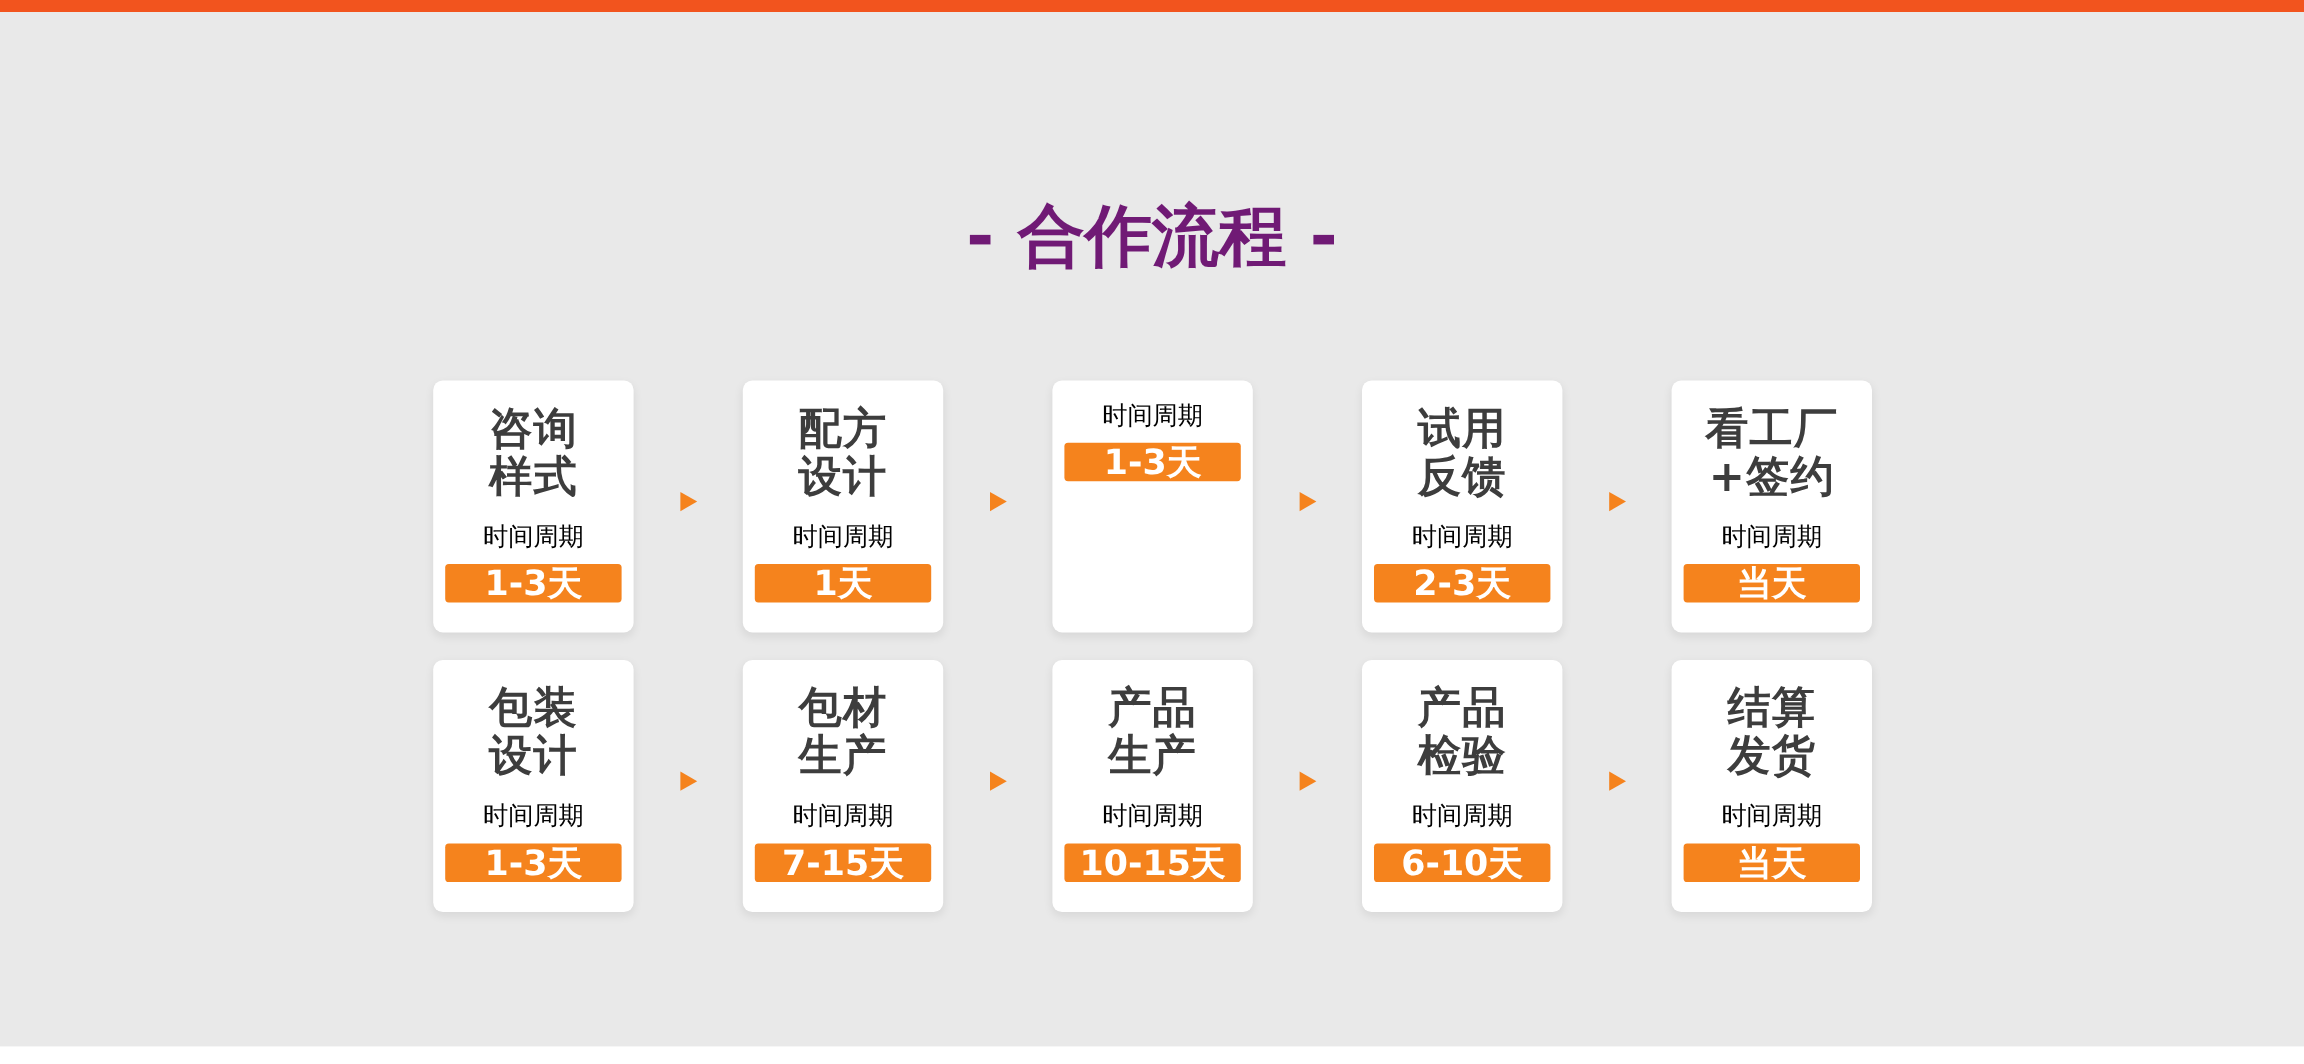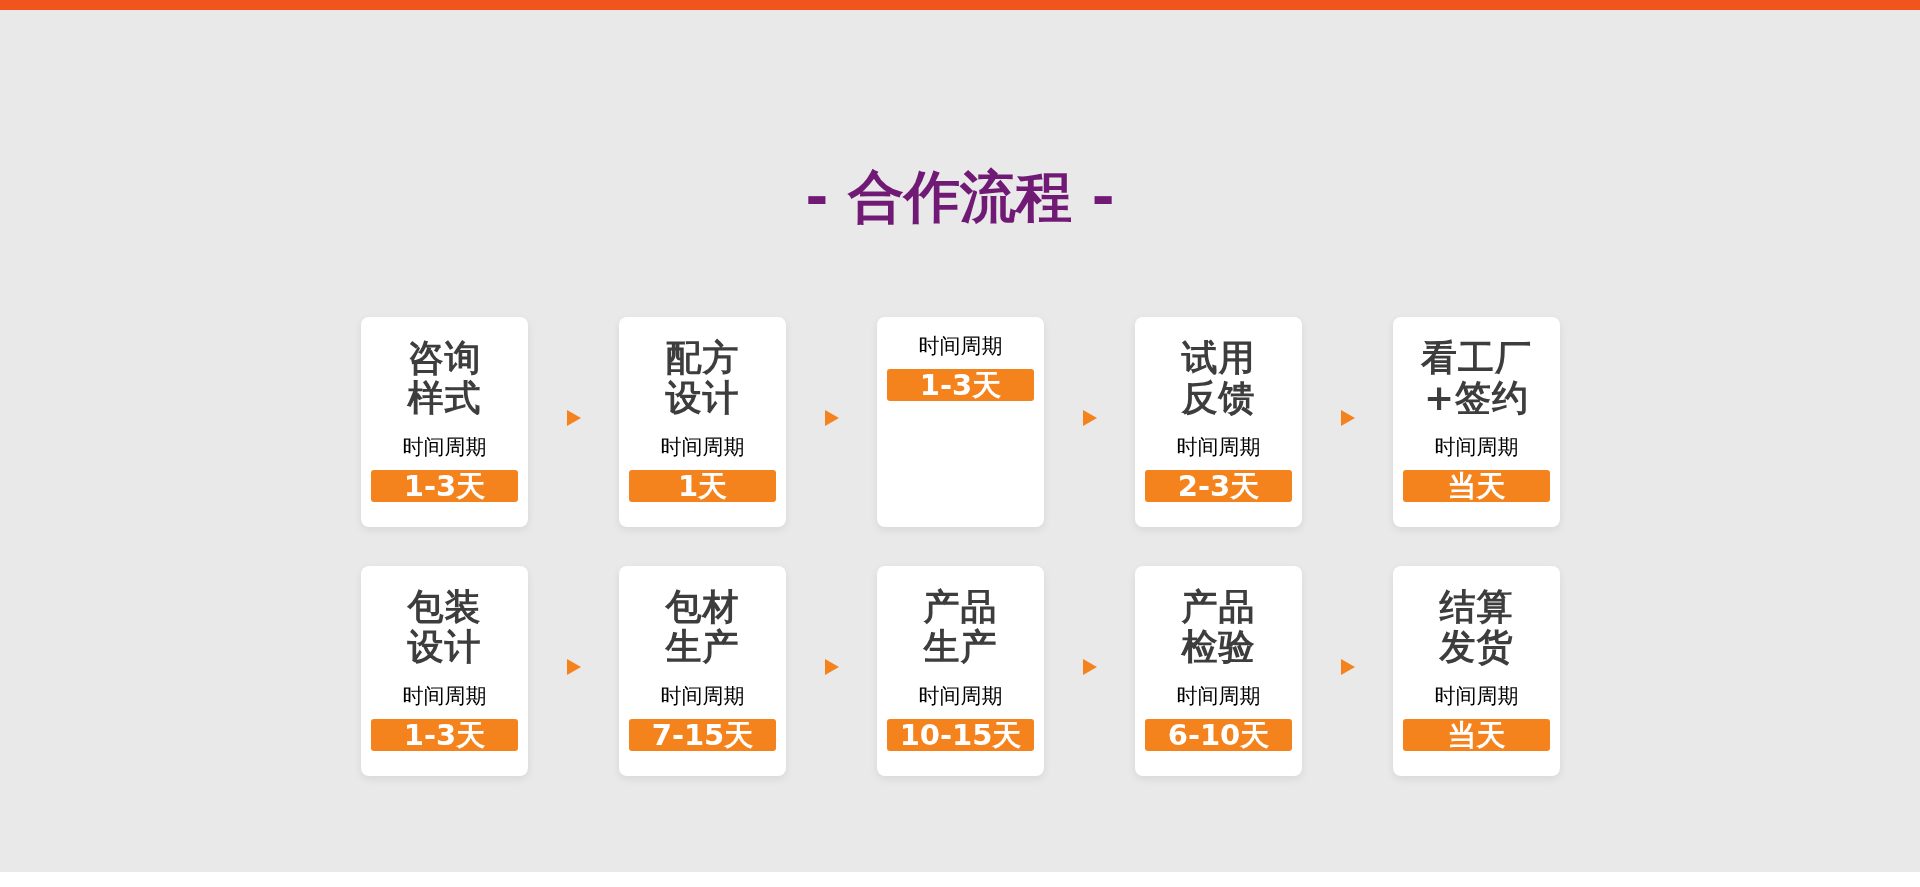--- a/index.html
+++ b/index.html
@@ -43,21 +43,21 @@
   }
   .flow-row {
     position: absolute;
     left: 361px;
     width: 1200px;
     height: 210px;
     display: flex;
     align-items: stretch;
   }
   .flow-row.row-1 { top: 307px; }
-  .flow-row.row-2 { top: 556px; }
+  .flow-row.row-2 { top: 540px; }
   .step-card {
     width: 167px;
     height: 210px;
     background: #ffffff;
     border-radius: 8px;
     box-shadow: 0 3px 8px rgba(0,0,0,0.08);
     display: flex;
     flex-direction: column;
     align-items: stretch;
     text-align: center;

